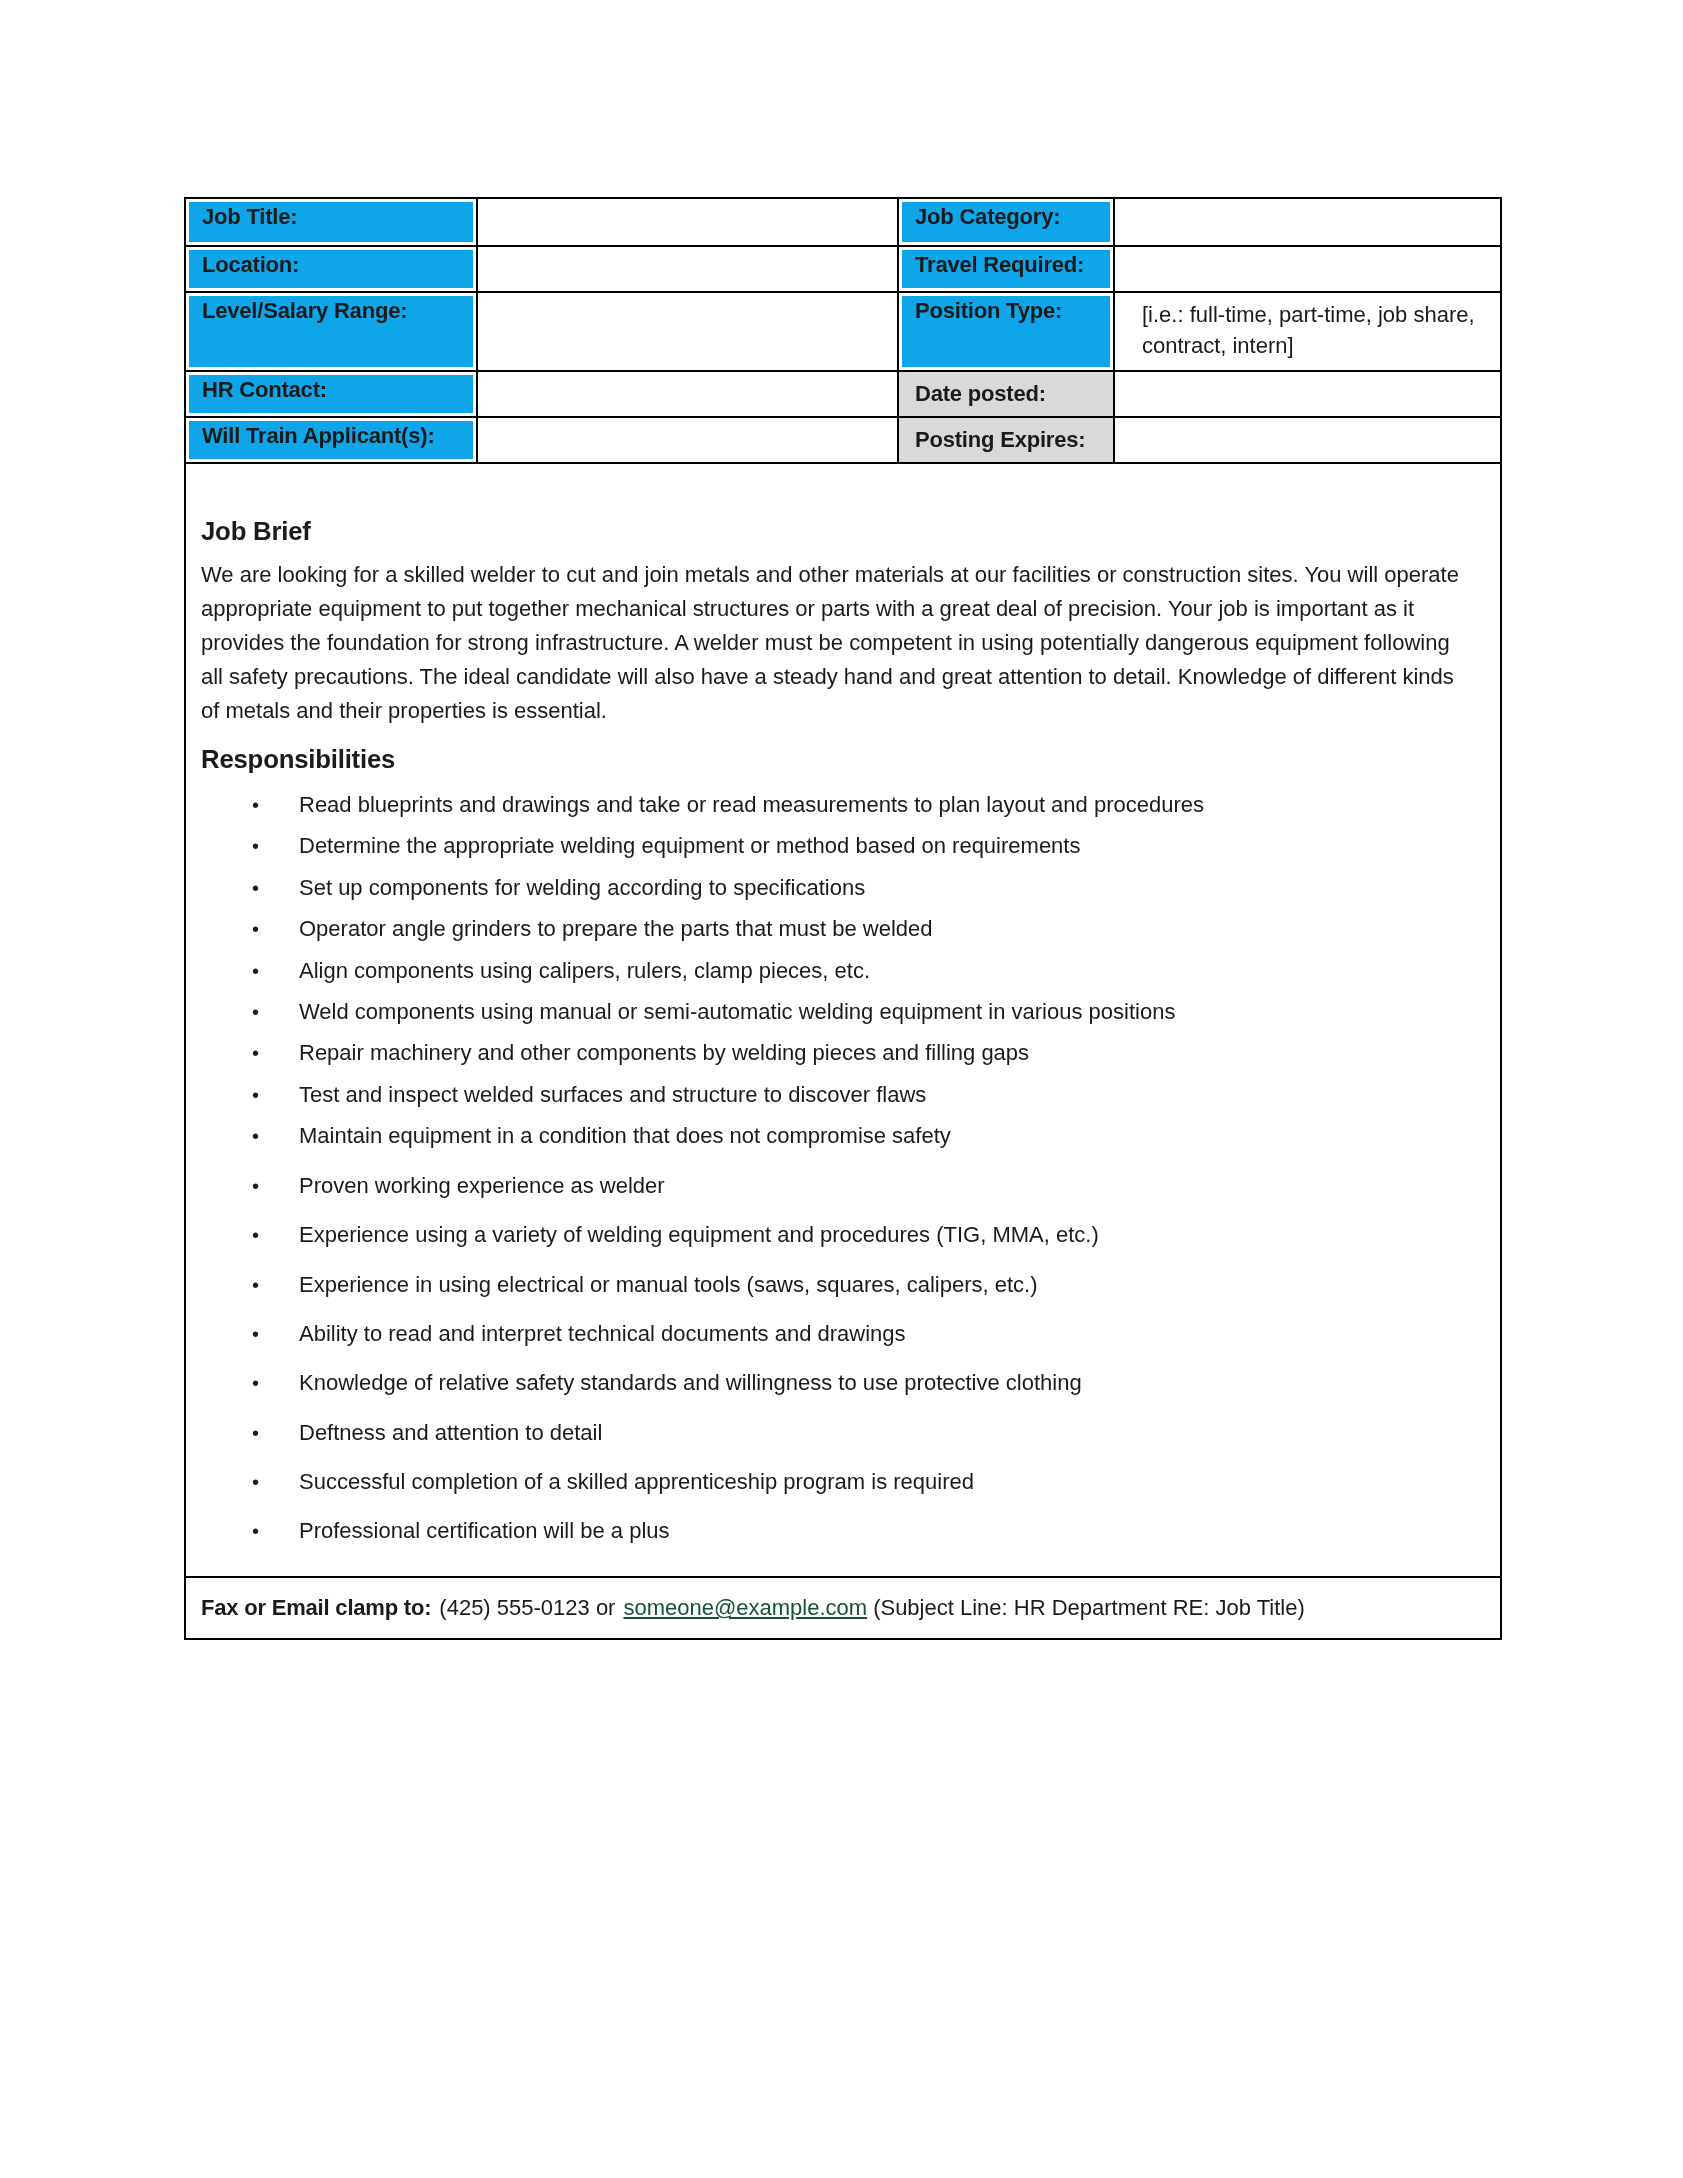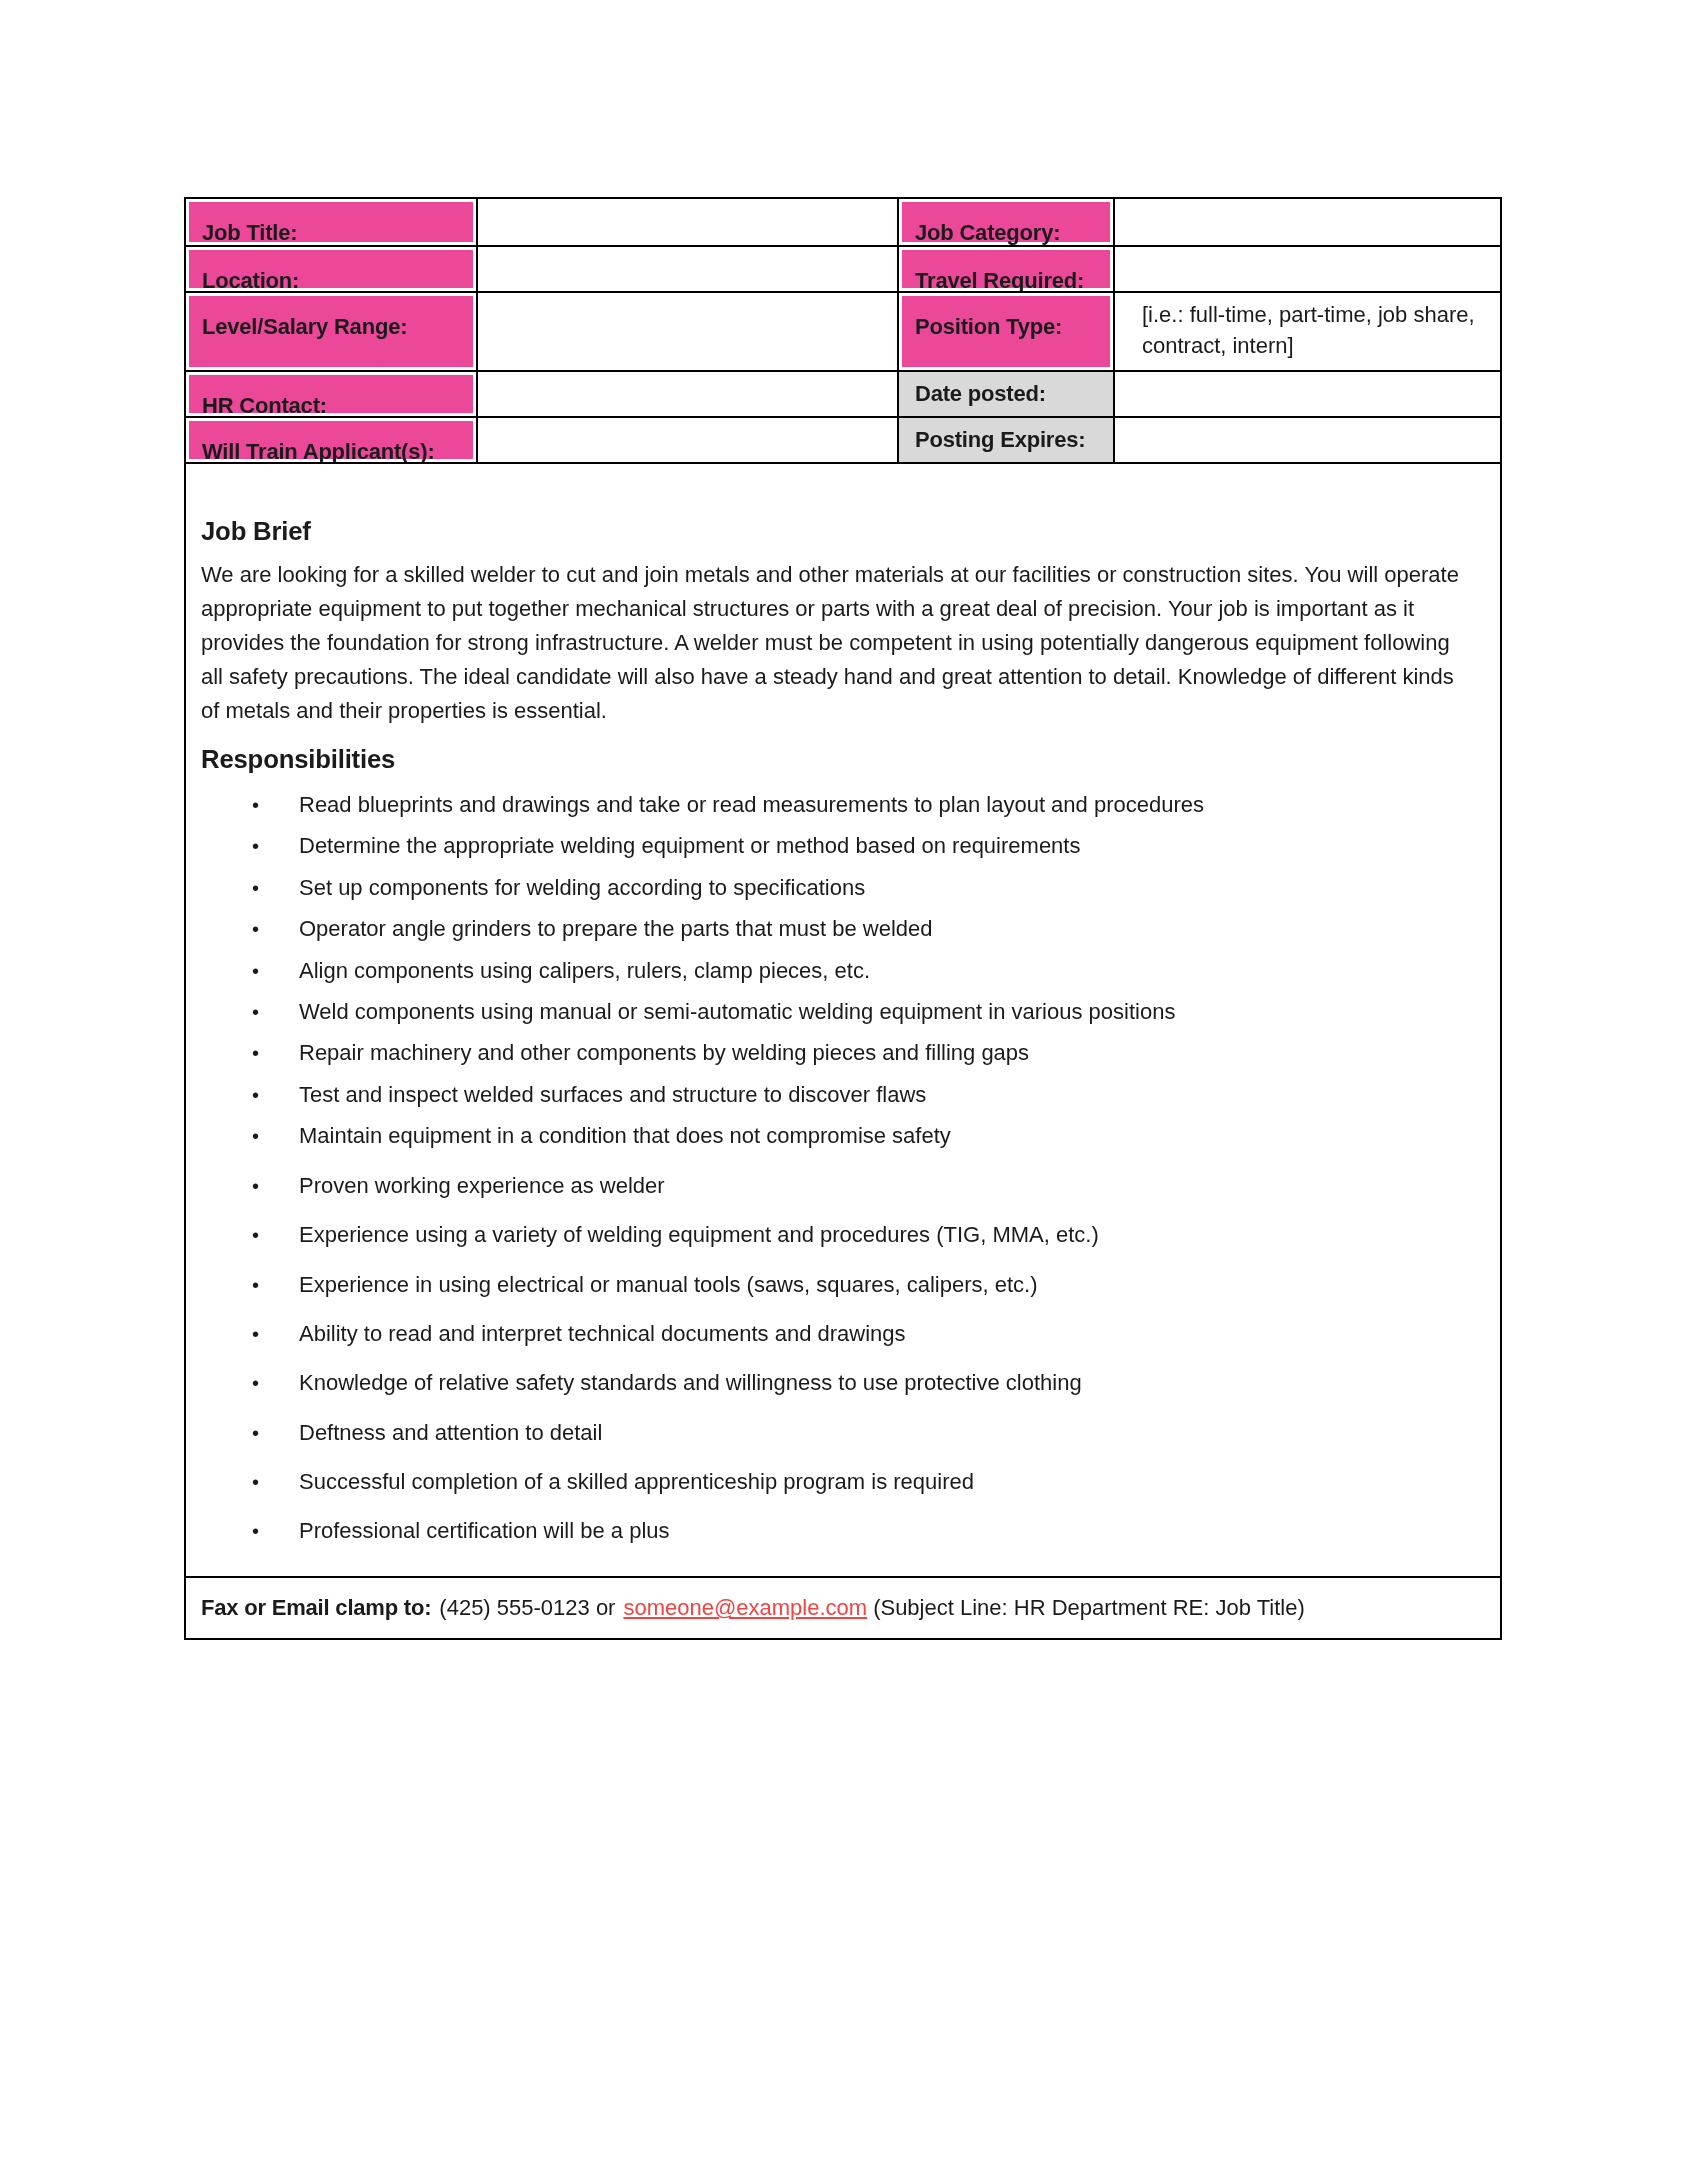--- a/index.html
+++ b/index.html
@@ -16,22 +16,22 @@
     display:grid;
     grid-template-columns:290px 421px 216px 387px;
     grid-template-rows:46px 46px 79px 46px 46px;
     border:2px solid #000;
   }
   .cell { border-left:2px solid #000; border-top:2px solid #000; overflow:hidden; }
   .cell.c1 { border-left:none; }
   .cell.r1 { border-top:none; }
   .lbl { padding:3px; }
   .lbl .shade {
-    background:#ec4899; height:100%;
-    padding:18px 6px 0 13px; font-weight:700; letter-spacing:-0.2px;
+    background:#0ea5e9; height:100%;
+    padding:2px 6px 0 13px; font-weight:700; letter-spacing:-0.2px;
   }
   .lbl.dark { padding:0; }
   .lbl.dark .shade { background:#d9d9d9; padding:9px 0 0 16px; }
   .val { background:#fff; padding:6px 10px 0 27px; line-height:31px; }
 
   
   .content {
     border:2px solid #000; border-top:none;
     padding:16px 30px 28px 15px;
   }
@@ -47,21 +47,21 @@
   ul.blist li:last-child { margin-bottom:0; }
 
   
   .footer {
     border:2px solid #000; border-top:none;
     padding:15px 14px 15px 15px; line-height:30px;
     white-space:nowrap;
   }
   .footer .seg { margin-right:8px; }
   .footer b { letter-spacing:-0.2px; }
-  .footer a { color:#ef4444; text-decoration:underline; cursor:pointer; }
+  .footer a { color:#14532d; text-decoration:underline; cursor:pointer; }
   .footer .subject { margin-left:6px; }
 </style>
 </head>
 <body>
 
 <div class="doc">
 
   <div class="ftable">
 
     <div class="cell c1 r1 lbl">

